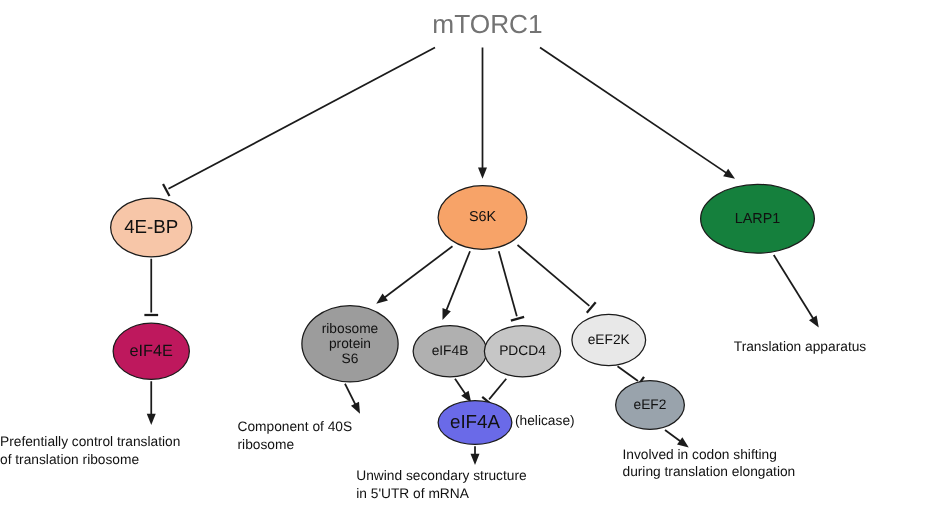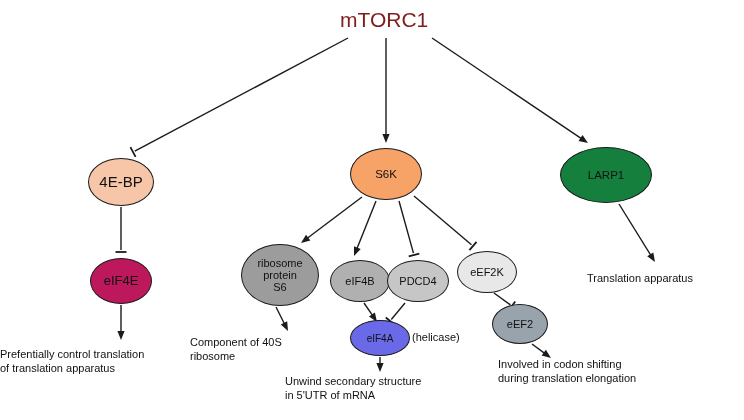--- a/index.html
+++ b/index.html
@@ -43,22 +43,22 @@
   .free-text {
     position: absolute;
     color: #111111;
     text-align: left;
     line-height: 1.25;
     white-space: pre-line;
     z-index: 2;
   }
   .title-text {
     position: absolute;
-    color: #7f1d1d;
-    text-align: left;
+    color: #737373;
+    text-align: center;
     z-index: 2;
   }
   .side-note {
     position: absolute;
     color: #111111;
     text-align: right;
     white-space: nowrap;
     z-index: 2;
   }
 </style>
@@ -155,28 +155,28 @@
       </div>
       <div class="node" style="left: 330px; top: 260px; width: 60px; height: 42px; background: rgb(176, 176, 176); font-size: 11px;">
         <span class="node-label">eIF4B</span>
       </div>
       <div class="node" style="left: 387px; top: 260px; width: 62px; height: 42px; background: rgb(198, 198, 198); font-size: 11px;">
         <span class="node-label">PDCD4</span>
       </div>
       <div class="node" style="left: 457px; top: 251px; width: 60px; height: 42px; background: rgb(232, 232, 232); font-size: 11px;">
         <span class="node-label">eEF2K</span>
       </div>
-      <div class="node" style="left: 350px; top: 320px; width: 60px; height: 36px; background: rgb(106, 106, 232); font-size: 10px;">
+      <div class="node" style="left: 350px; top: 320px; width: 60px; height: 36px; background: rgb(106, 106, 232); font-size: 15px;">
         <span class="node-label">eIF4A</span>
       </div>
       <div class="node" style="left: 492px; top: 304px; width: 56px; height: 40px; background: rgb(153, 163, 172); font-size: 11px;">
         <span class="node-label">eEF2</span>
       </div>
       <div class="free-text" style="left: 0px; top: 348px; width: 200px; font-size: 11px;">Prefentially control translation
-of translation apparatus</div>
+of translation ribosome</div>
       <div class="free-text" style="left: 190px; top: 336px; width: 150px; font-size: 11px;">Component of 40S
 ribosome</div>
       <div class="free-text" style="left: 285px; top: 375px; width: 210px; font-size: 11px;">Unwind secondary structure
 in 5'UTR of mRNA</div>
       <div class="free-text" style="left: 498px; top: 358px; width: 200px; font-size: 11px;">Involved in codon shifting
 during translation elongation</div>
       <div class="free-text" style="left: 587px; top: 272px; width: 150px; font-size: 11px;">Translation apparatus</div>
       <div class="side-note" style="left: 412px; top: 331px; font-size: 11px;">(helicase)</div>
     </div>
 

